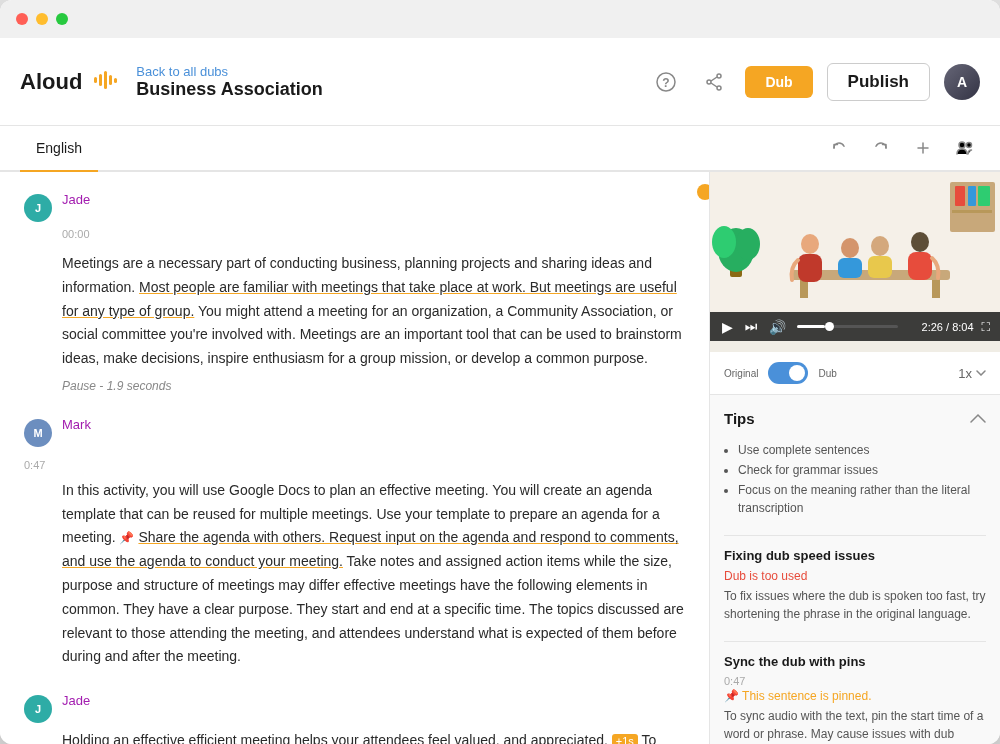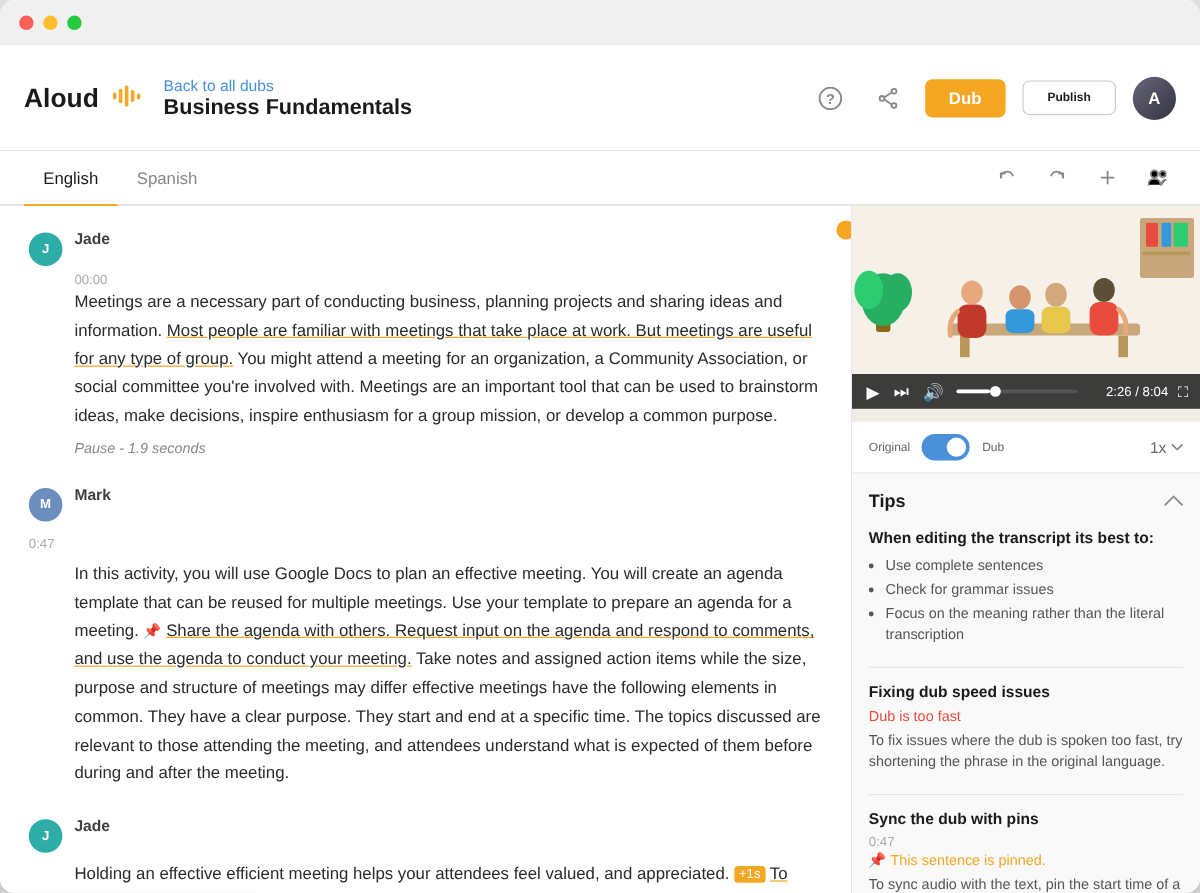--- a/index.html
+++ b/index.html
@@ -70,21 +70,21 @@
       font-size: 14px;
       font-weight: 600;
       cursor: pointer;
     }
     .btn-publish {
       background: #fff;
       color: #1a1a1a;
       border: 1.5px solid #ccc;
       padding: 8px 20px;
       border-radius: 6px;
-      font-size: 10px;
+      font-size: 17px;
       font-weight: 600;
       cursor: pointer;
     }
 
     
     .tabs-bar {
       border-bottom: 2px solid #e5e5e5;
       display: flex;
       align-items: center;
       justify-content: space-between;
@@ -146,22 +146,22 @@
     .segment-header { display: flex; align-items: flex-start; gap: 10px; margin-bottom: 6px; }
     .speaker-avatar {
       width: 28px; height: 28px; border-radius: 50%;
       display: flex; align-items: center; justify-content: center;
       font-size: 11px; font-weight: 700; color: #fff;
       flex-shrink: 0;
       margin-top: 2px;
     }
     .speaker-jade { background: #2eaca6; }
     .speaker-mark { background: #6c8ebf; }
-    .speaker-name { font-size: 13px; font-weight: 700; color: #404040; }
-    .timestamp { font-size: 11px; color: #aaa; margin-left: 38px; margin-bottom: 0; }
+    .speaker-name { font-size: 13px; font-weight: 400; color: #a21caf; }
+    .timestamp { font-size: 11px; color: #aaa; margin-left: 38px; margin-bottom: 12px; }
     .segment-text {
       margin-left: 38px;
       font-size: 14px;
       line-height: 1.7;
       color: #2a2a2a;
     }
     .underline-yellow { text-decoration: underline; text-decoration-color: #f5a623; }
     .pause-label {
       margin-left: 38px;
       font-size: 12px;
@@ -288,21 +288,21 @@
             <rect x="0" y="6" width="3" height="6" rx="1.5" fill="#f5a623"></rect>
             <rect x="5" y="3" width="3" height="12" rx="1.5" fill="#f5a623"></rect>
             <rect x="10" y="0" width="3" height="18" rx="1.5" fill="#f5a623"></rect>
             <rect x="15" y="4" width="3" height="10" rx="1.5" fill="#f5a623"></rect>
             <rect x="20" y="7" width="3" height="5" rx="1.5" fill="#f5a623"></rect>
           </svg>
         </span>
       </div>
       <div class="header-title-area">
         <a class="back-link">Back to all dubs</a>
-        <span class="page-title">Business Fundamentals</span>
+        <span class="page-title">Business Association</span>
       </div>
     </div>
     <div class="header-actions">
       <button class="icon-btn">
         <svg width="20" height="20" viewBox="0 0 20 20" fill="none">
           <circle cx="10" cy="10" r="9" stroke="#888" stroke-width="1.5"></circle>
           <text x="10" y="15" text-anchor="middle" font-size="12" fill="#888" font-weight="700">?</text>
         </svg>
       </button>
       <button class="icon-btn">
@@ -317,23 +317,20 @@
       <button class="btn-dub">Dub</button>
       <button class="btn-publish">Publish</button>
       <div class="avatar-img">A</div>
     </div>
   </div>
 
   <div class="tabs-bar">
     <div class="tabs">
       <div class="tab active">
         <span>English</span>
-      </div>
-      <div class="tab">
-        <span>Spanish</span>
       </div>
     </div>
     <div class="tab-actions">
       <button class="tab-action-btn">
         <svg width="16" height="16" viewBox="0 0 16 16" fill="none">
             <path d="M3 8C3 5.2 5.2 3 8 3c2.2 0 4.1 1.3 5 3.2" stroke="#888" stroke-width="1.5" stroke-linecap="round"></path>
             <path d="M3 8V4.5H6.5" stroke="#888" stroke-width="1.5" stroke-linecap="round" stroke-linejoin="round"></path>
           </svg>
       </button>
       <button class="tab-action-btn">
@@ -474,34 +471,33 @@
         <div class="tips-header">
           <span class="tips-title">Tips</span>
           <button class="tips-toggle">
             <svg width="16" height="10" viewBox="0 0 16 10">
                 <path d="M1 9l7-7 7 7" stroke="#888" stroke-width="1.5" fill="none" stroke-linecap="round"></path>
               </svg>
           </button>
         </div>
 
         <div class="tip-section">
-          <div class="tip-section-title">When editing the transcript its best to:</div>
           <div class="tip-text">
             <ul>
               <li>Use complete sentences</li>
               <li>Check for grammar issues</li>
               <li>Focus on the meaning rather than the literal transcription</li>
             </ul>
           </div>
         </div>
         <hr class="tip-divider">
 
         <div class="tip-section">
           <div class="tip-section-title">Fixing dub speed issues</div>
-          <div class="tip-section-subtitle">Dub is too fast</div>
+          <div class="tip-section-subtitle">Dub is too used</div>
           <div class="tip-text">To fix issues where the dub is spoken too fast, try shortening the phrase in the original language.</div>
         </div>
         <hr class="tip-divider">
 
         <div class="tip-section">
           <div class="tip-section-title">Sync the dub with pins</div>
           <div class="tip-timestamp">0:47</div>
           <div class="tip-pinned">📌 This sentence is pinned.</div>
           <div class="tip-text">To sync audio with the text, pin the start time of a word or phrase.  May cause issues with dub speed.</div>
         </div>

